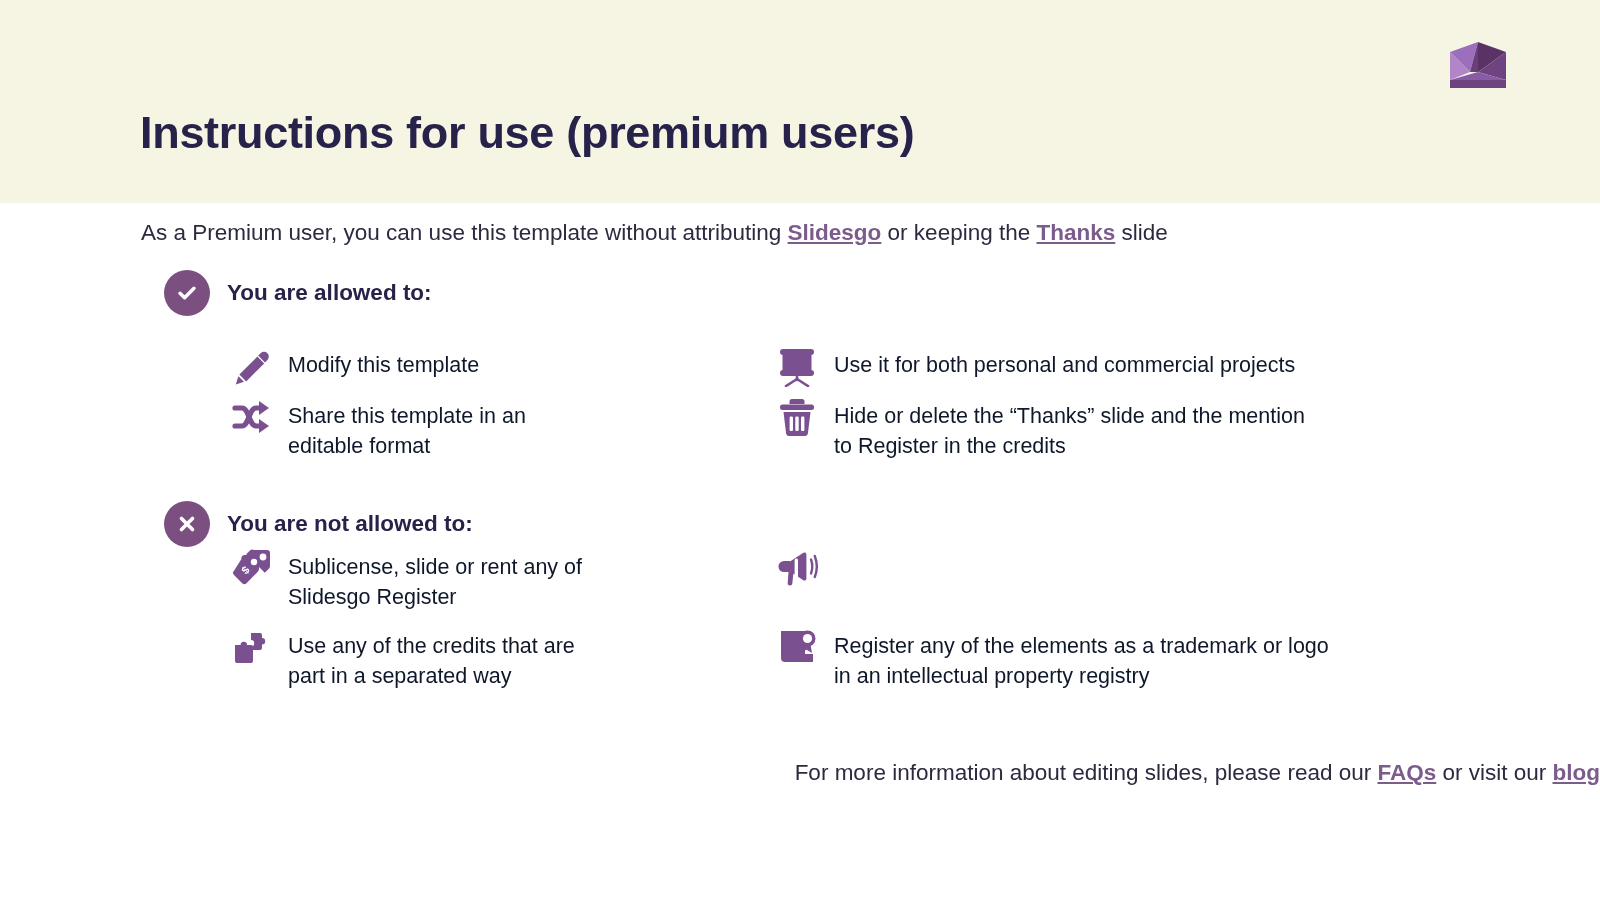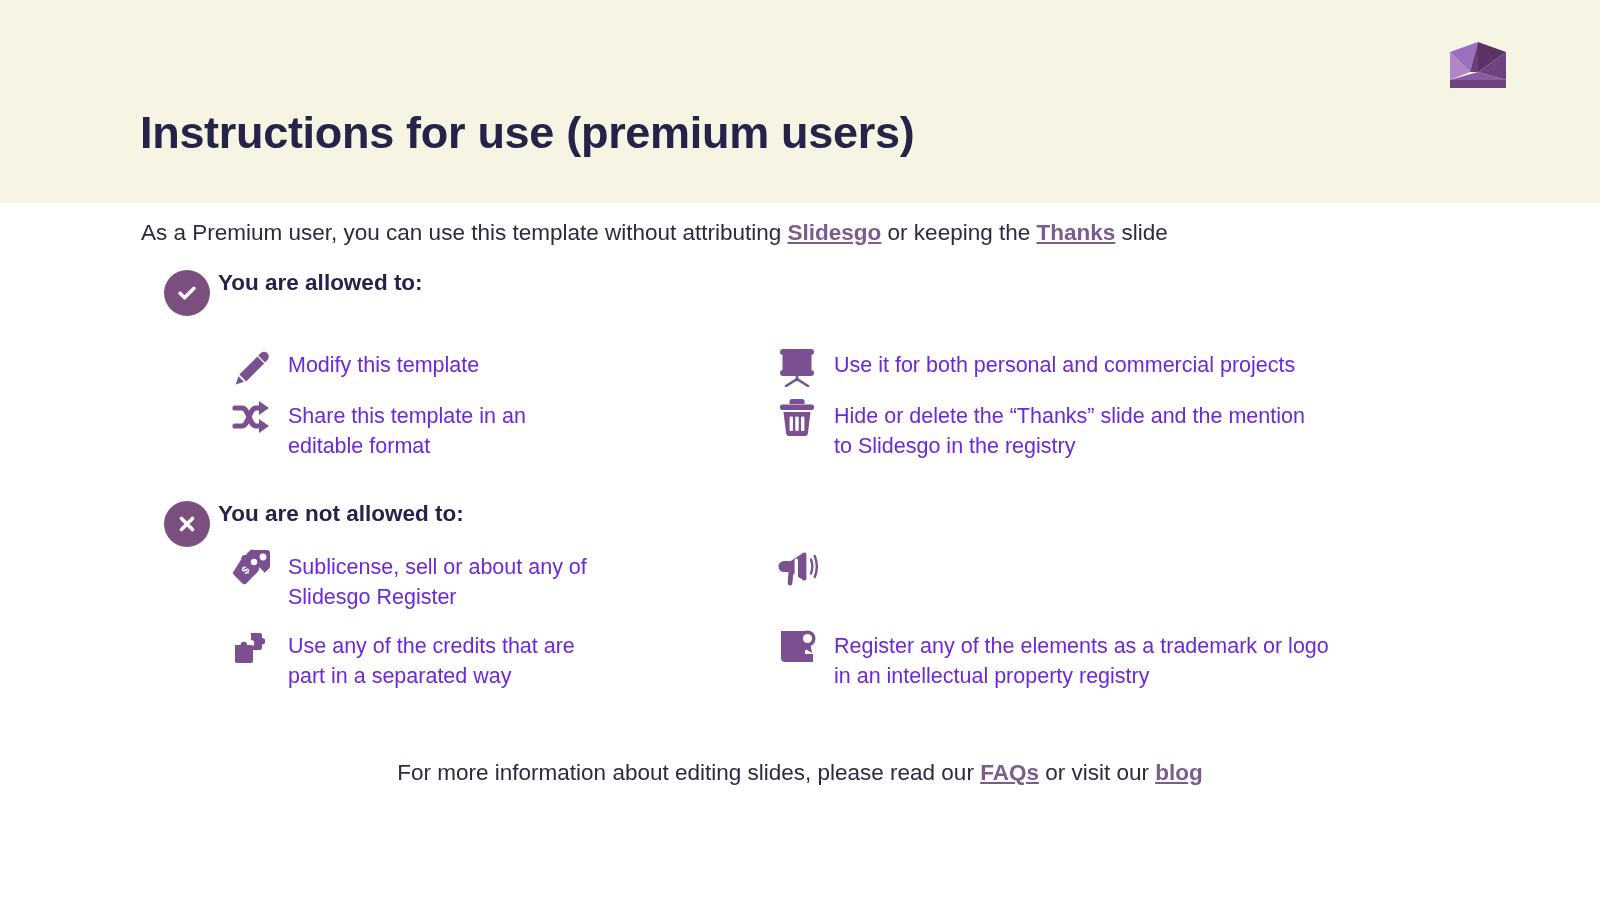--- a/index.html
+++ b/index.html
@@ -46,22 +46,22 @@
   .link {
     color: #7B5C8C;
     font-weight: bold;
     text-decoration: underline;
     cursor: pointer;
   }
   
   .section-head {
     position: absolute;
     display: flex;
-    align-items: flex-start;
-    gap: 8px;
+    align-items: center;
+    gap: 17px;
   }
   .section-head.allowed { left: 164px; top: 270px; }
   .section-head.not-allowed { left: 164px; top: 501px; }
   .badge {
     width: 46px; height: 46px;
     border-radius: 50%;
     background: #7B5080;
     display: flex; align-items: center; justify-content: center;
     flex: 0 0 auto;
   }
@@ -86,35 +86,35 @@
     pointer-events: auto;
   }
   .item .ico {
     width: 46px; height: 46px;
     flex: 0 0 auto;
     display: flex; align-items: center; justify-content: center;
   }
   .item .txt {
     font-size: 21.5px;
     line-height: 30px;
-    color: #6d28d9;
+    color: #0f172a;
     padding-top: 7px;
   }
   .col-l { left: 228px; }
   .col-r { left: 774px; }
   .r1 { top: 343px; }
   .r2 { top: 394px; }
   .r3 { top: 545px; }
   .r4 { top: 624px; }
   
   .footer-line {
     position: absolute;
     left: 0; top: 760px;
     width: 1600px;
-    text-align: center;
+    text-align: right;
     font-size: 22.5px;
     color: #2B2A3F;
   }
   svg { display: block; }
 </style>
 </head>
 <body>
 
 <div id="slide">
 
@@ -207,38 +207,38 @@
           <path d="M15 3 h10 a2.5 2.5 0 0 1 2.5 2.5 V8 h-15 V5.5 A2.5 2.5 0 0 1 15 3z" fill="#7A5090"></path>
           <rect x="3" y="8.5" width="34" height="5.5" rx="2.5" fill="#7A5090"></rect>
           <path d="M6.5 16 h27 l-2.6 21.5 a3 3 0 0 1 -3 2.6 H12.1 a3 3 0 0 1 -3 -2.6z" fill="#7A5090"></path>
           <g fill="#ffffff">
             <rect x="12.6" y="20.5" width="3.4" height="14.5" rx="1.2"></rect>
             <rect x="18.3" y="20.5" width="3.4" height="14.5" rx="1.2"></rect>
             <rect x="24" y="20.5" width="3.4" height="14.5" rx="1.2"></rect>
           </g>
         </svg>
       </span>
-      <span class="txt"><span>Hide or delete the “Thanks” slide and the mention</span><br><span>to Slidesgo in the registry</span></span>
+      <span class="txt"><span>Hide or delete the “Thanks” slide and the mention</span><br><span>to Register in the credits</span></span>
     </div>
 
     <div class="item col-l r3">
       <span class="ico">
         <svg width="42" height="42" viewBox="0 0 42 42">
           <g fill="#7A5090">
             <path d="M24 3 h13 a3 3 0 0 1 3 3 v13 a4 4 0 0 1 -1.2 2.8 l-4 4 -18.6 -18.6 4 -4 A4 4 0 0 1 24 3z"></path>
             <circle cx="33" cy="10" r="3.4" fill="#ffffff"></circle>
             <path d="M15 8 h11 a3 3 0 0 1 3 3 v11 a4 4 0 0 1 -1.2 2.8 L16.5 36.2 a3 3 0 0 1 -4.3 0 L4 28 a3 3 0 0 1 0 -4.3 L11.3 12.2 A4 4 0 0 1 15 8z"></path>
           </g>
           <g fill="#ffffff">
             <circle cx="24" cy="15" r="3.2"></circle>
             <text x="16" y="28" font-family="'Liberation Sans',sans-serif" font-size="11" font-weight="bold" fill="#ffffff" transform="rotate(-45 16 28)">$</text>
           </g>
         </svg>
       </span>
-      <span class="txt"><span>Sublicense, sell or about any of</span><br><span>Slidesgo Register</span></span>
+      <span class="txt"><span>Sublicense, slide or rent any of</span><br><span>Slidesgo Register</span></span>
     </div>
 
     <div class="item col-l r4">
       <span class="ico">
         <svg width="42" height="40" viewBox="0 0 42 40">
           <g fill="#7A5090">
             <path d="M21 6 h9 a2 2 0 0 1 2 2 v3 a3.2 3.2 0 1 1 0 6.4 V21 a2 2 0 0 1 -2 2 h-9 v-3.6 a3.2 3.2 0 1 0 0 -6.4z"></path>
             <path d="M5 18 h5.6 a3.2 3.2 0 1 1 6.4 0 H21 a2 2 0 0 1 2 2 v14 a2 2 0 0 1 -2 2 H7 a2 2 0 0 1 -2 -2z"></path>
           </g>
         </svg>

